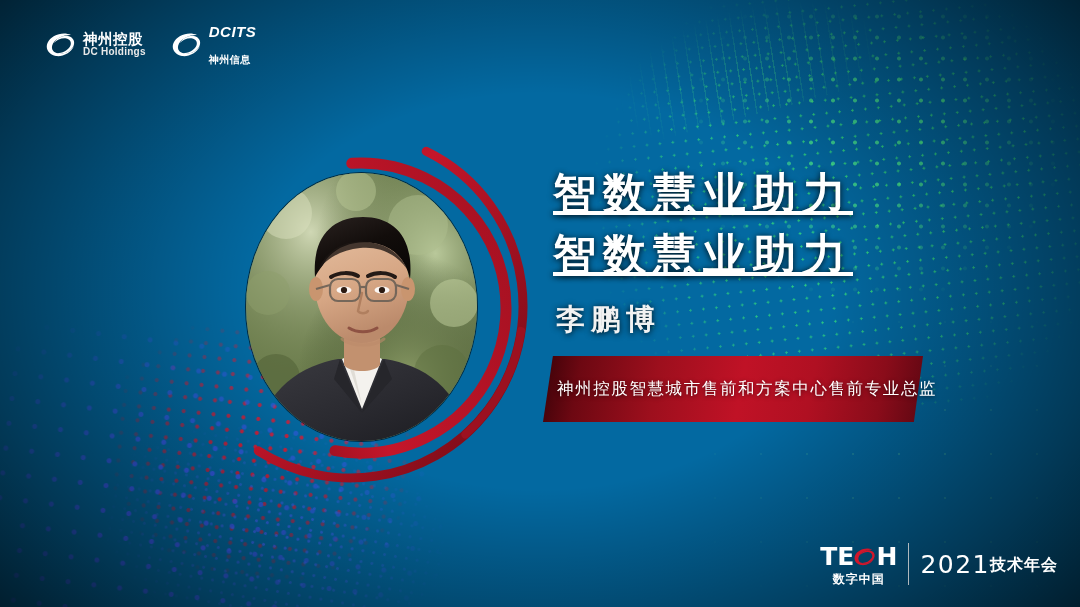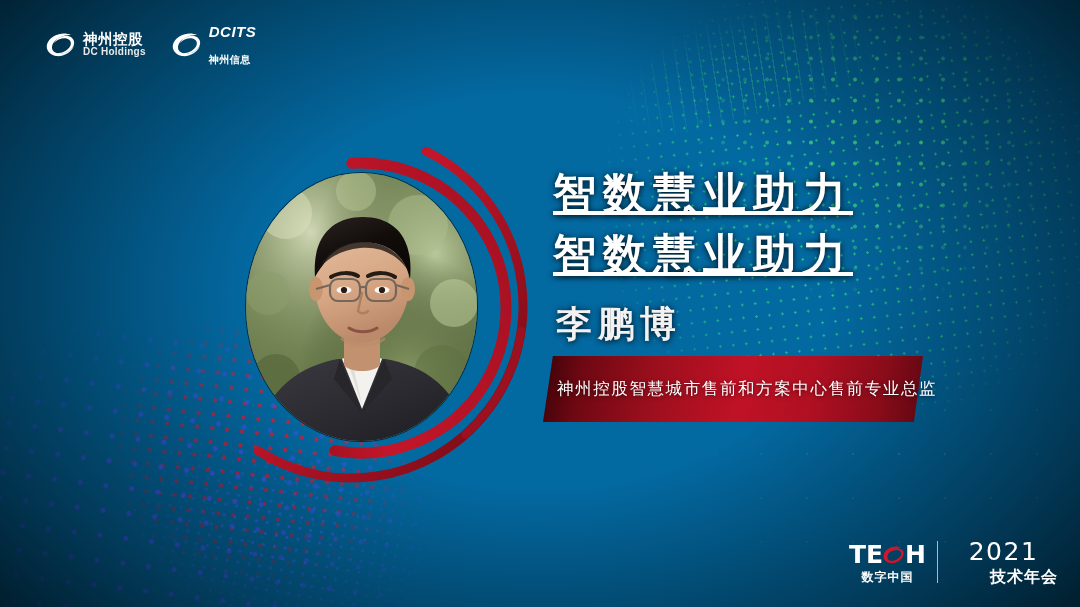--- a/index.html
+++ b/index.html
@@ -158,21 +158,21 @@
     letter-spacing:7px;
     line-height:1.42;
     text-shadow:0 1px 6px rgba(0,0,0,.9);
   }
   .headline div{white-space:nowrap;text-decoration:underline;}
 
   .speaker{
     position:absolute;left:556px;top:300px;z-index:8;
     color:#f2f2f2;
     font-family:"DejaVu Serif","Liberation Serif",serif;
-    font-size:36px;font-weight:700;letter-spacing:6px;
+    font-size:29px;font-weight:700;letter-spacing:6px;
     text-shadow:0 1px 6px rgba(0,0,0,.9);
   }
 
   .role-banner{
     position:absolute;left:543px;top:356px;
     width:380px;height:66px;z-index:7;
     background:linear-gradient(100deg,
        #3c0208 0%, #6d0812 10%, #9d0f1d 30%,
        #c01226 52%, #b01022 70%, #8a0c1a 88%, #5e0712 100%);
     clip-path:polygon(2.6% 0%, 100% 0%, 97.6% 100%, 0% 100%);
@@ -200,29 +200,28 @@
     font-size:25px;font-weight:800;color:#fff;letter-spacing:0px;
   }
   .ev-tech .t-slot{
     position:relative;width:22px;height:25px;display:inline-block;
   }
   .ev-sub{
     margin-top:4px;color:#fff;font-size:12px;font-weight:700;letter-spacing:1px;
     font-family:"DejaVu Sans","Liberation Sans",sans-serif;
   }
   .ev-div{width:1px;height:42px;background:#cfcfcf;opacity:.85;}
-  .ev-right{display:flex;flex-direction:column;align-items:center;line-height:1;}
+  .ev-right{display:flex;flex-direction:row;line-height:1;}
   .ev-year{
     color:#fff;font-size:25px;font-weight:500;letter-spacing:1.5px;
     font-family:"DejaVu Sans","Liberation Sans",sans-serif;
   }
   .ev-meet{
     margin-top:5px;color:#fff;font-size:16px;font-weight:700;letter-spacing:1px;
     font-family:"DejaVu Sans","Liberation Sans",sans-serif;
-    margin-left:41px;
   }
 </style>
 </head>
 <body>
 
 <div id="stage">
 
   <div class="bg-layer">
     <div class="dots-green"></div>
     <div class="dots-green2"></div>

